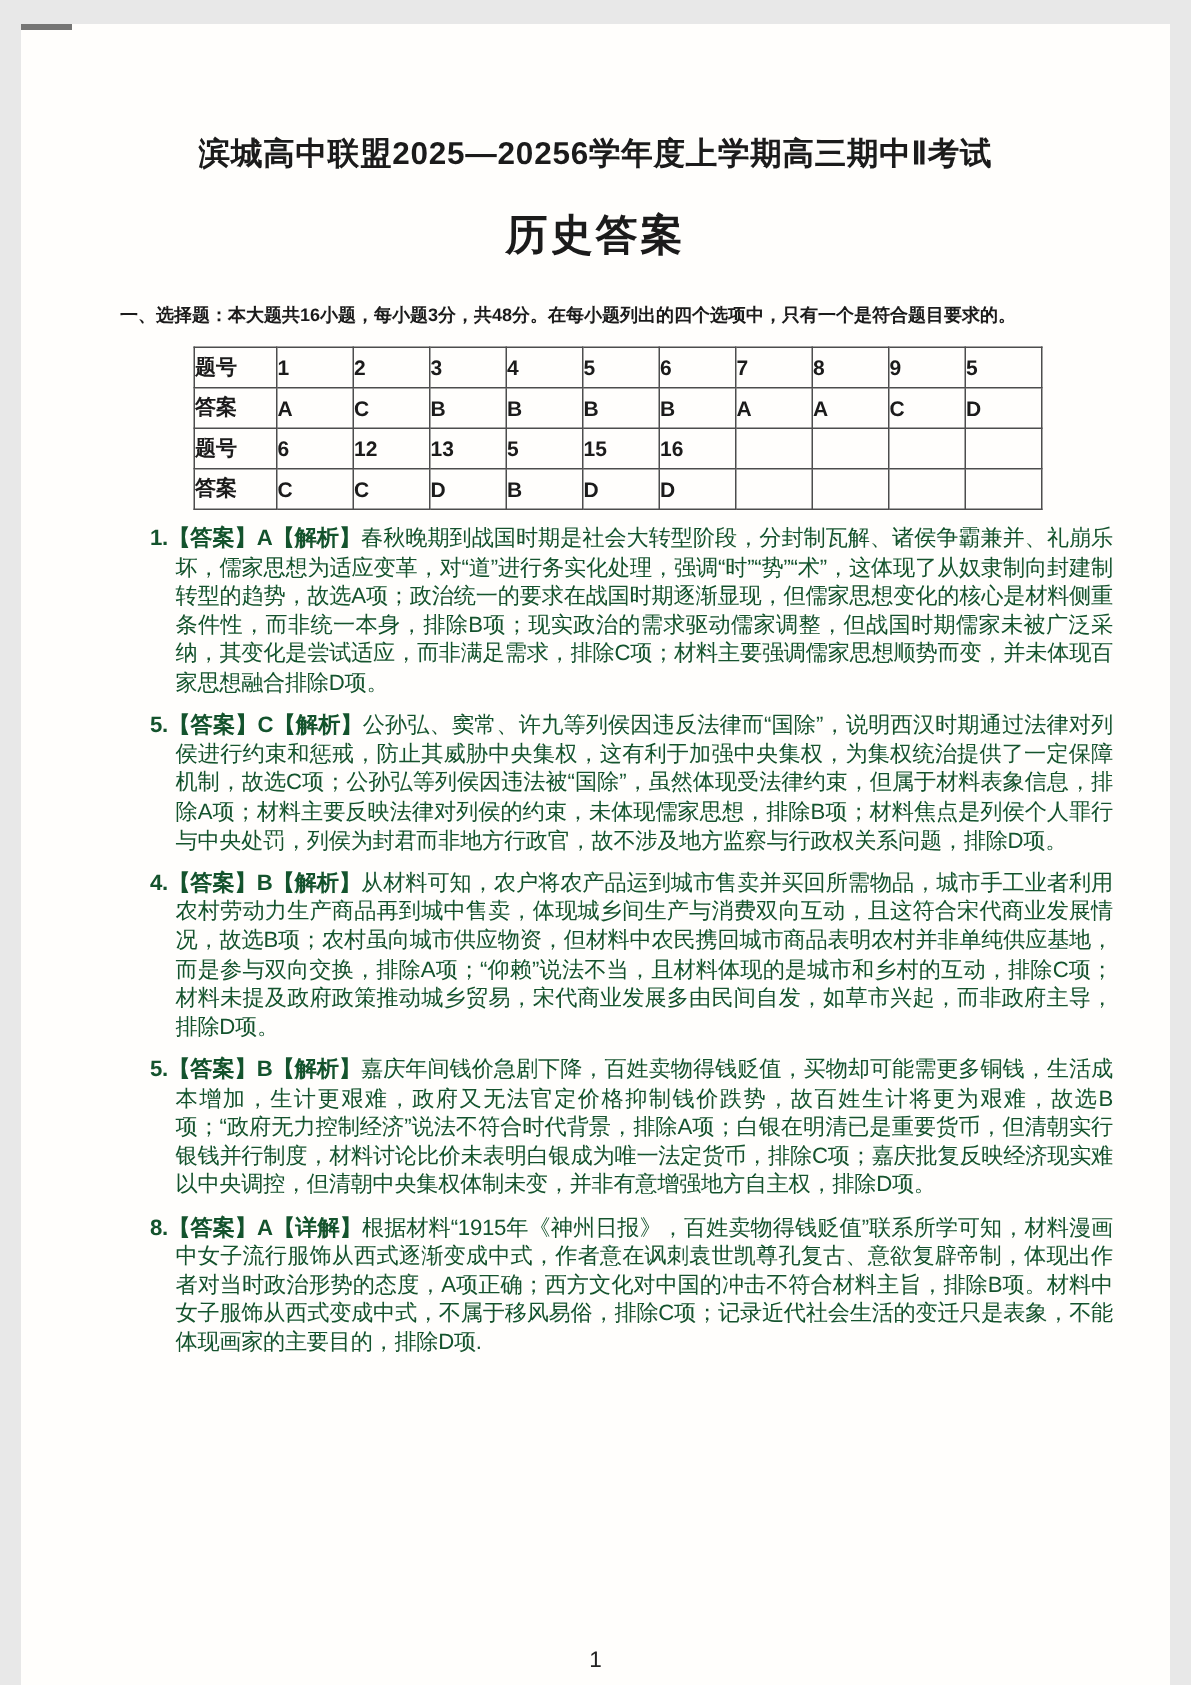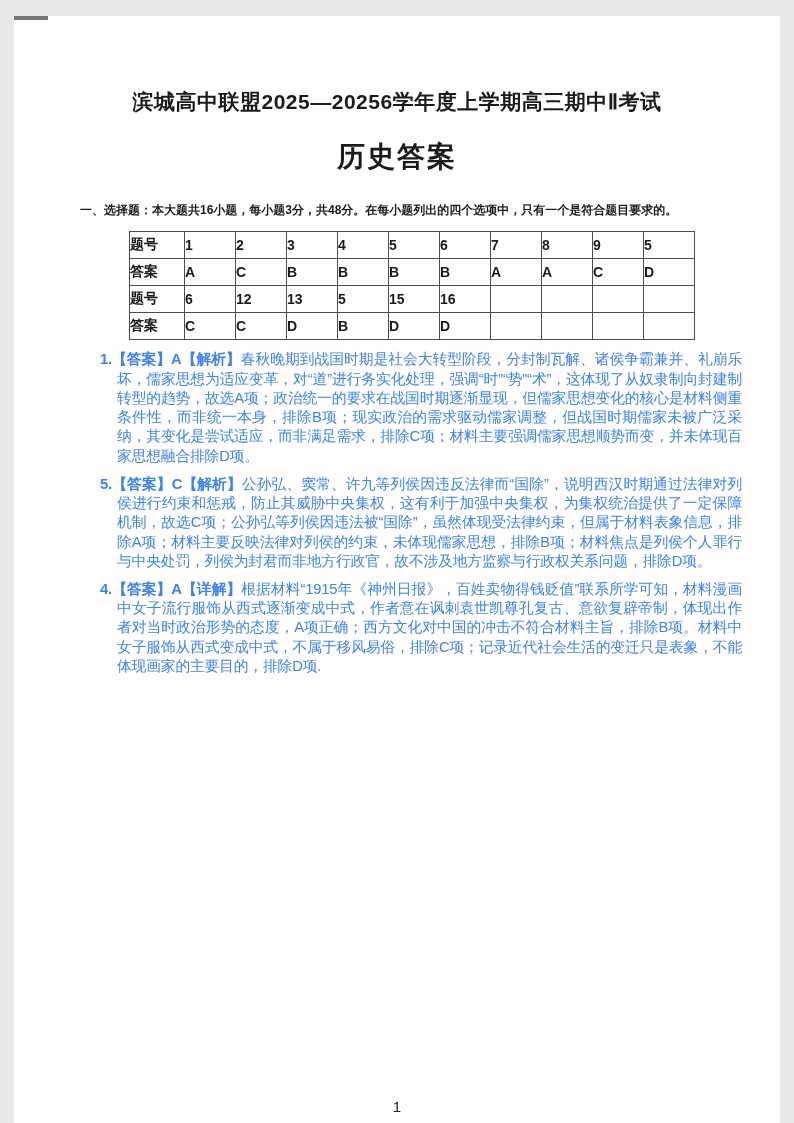--- a/index.html
+++ b/index.html
@@ -74,21 +74,21 @@
   }
   .exp {
     margin: 0 0 9px 0;
     font-size: 14.8px;
     line-height: 1.30;
     font-weight: 500;
     text-align: justify;
     padding-left: 17px;
     text-indent: -17px;
     letter-spacing: -0.2px;
-    color: #3b82f6;
+    color: #14532d;
   }
   .exp .exp-prefix {
     font-weight: 700;
   }
   .page-number {
     position: absolute;
     left: 0;
     right: 0;
     bottom: 24px;
     text-align: center;
@@ -162,17 +162,19 @@
           <td class=""></td>
           <td class=""></td>
           <td class=""></td>
         </tr>
       </tbody>
   </table>
 
   <div class="explanations" id="explanations">
       <p class="exp"><span class="exp-prefix">1.【答案】A【解析】</span><span class="exp-body">春秋晚期到战国时期是社会大转型阶段，分封制瓦解、诸侯争霸兼并、礼崩乐坏，儒家思想为适应变革，对“道”进行务实化处理，强调“时”“势”“术”，这体现了从奴隶制向封建制转型的趋势，故选A项；政治统一的要求在战国时期逐渐显现，但儒家思想变化的核心是材料侧重条件性，而非统一本身，排除B项；现实政治的需求驱动儒家调整，但战国时期儒家未被广泛采纳，其变化是尝试适应，而非满足需求，排除C项；材料主要强调儒家思想顺势而变，并未体现百家思想融合排除D项。</span></p>
       <p class="exp"><span class="exp-prefix">5.【答案】C【解析】</span><span class="exp-body">公孙弘、窦常、许九等列侯因违反法律而“国除”，说明西汉时期通过法律对列侯进行约束和惩戒，防止其威胁中央集权，这有利于加强中央集权，为集权统治提供了一定保障机制，故选C项；公孙弘等列侯因违法被“国除”，虽然体现受法律约束，但属于材料表象信息，排除A项；材料主要反映法律对列侯的约束，未体现儒家思想，排除B项；材料焦点是列侯个人罪行与中央处罚，列侯为封君而非地方行政官，故不涉及地方监察与行政权关系问题，排除D项。</span></p>
-      <p class="exp"><span class="exp-prefix">4.【答案】A【详解】</span><span class="exp-body">根据材料“1915年《神州日报》，百姓卖物得钱贬值”联系所学可知，材料漫画中女子流行服饰从西式逐渐变成中式，作者意在讽刺袁世凯尊孔复古、意欲复辟帝制，体现出作者对当时政治形势的态度，A项正确；西方文化对中国的冲击不符合材料主旨，排除B项。材料中女子服饰从西式变成中式，不属于移风易俗，排除C项；记录近代社会生活的变迁只是表象，不能体现画家的主要目的，排除D项.</span></p>
+      <p class="exp"><span class="exp-prefix">4.【答案】B【解析】</span><span class="exp-body">从材料可知，农户将农产品运到城市售卖并买回所需物品，城市手工业者利用农村劳动力生产商品再到城中售卖，体现城乡间生产与消费双向互动，且这符合宋代商业发展情况，故选B项；农村虽向城市供应物资，但材料中农民携回城市商品表明农村并非单纯供应基地，而是参与双向交换，排除A项；“仰赖”说法不当，且材料体现的是城市和乡村的互动，排除C项；材料未提及政府政策推动城乡贸易，宋代商业发展多由民间自发，如草市兴起，而非政府主导，排除D项。</span></p>
+      <p class="exp"><span class="exp-prefix">5.【答案】B【解析】</span><span class="exp-body">嘉庆年间钱价急剧下降，百姓卖物得钱贬值，买物却可能需更多铜钱，生活成本增加，生计更艰难，政府又无法官定价格抑制钱价跌势，故百姓生计将更为艰难，故选B项；“政府无力控制经济”说法不符合时代背景，排除A项；白银在明清已是重要货币，但清朝实行银钱并行制度，材料讨论比价未表明白银成为唯一法定货币，排除C项；嘉庆批复反映经济现实难以中央调控，但清朝中央集权体制未变，并非有意增强地方自主权，排除D项。</span></p>
+      <p class="exp"><span class="exp-prefix">8.【答案】A【详解】</span><span class="exp-body">根据材料“1915年《神州日报》，百姓卖物得钱贬值”联系所学可知，材料漫画中女子流行服饰从西式逐渐变成中式，作者意在讽刺袁世凯尊孔复古、意欲复辟帝制，体现出作者对当时政治形势的态度，A项正确；西方文化对中国的冲击不符合材料主旨，排除B项。材料中女子服饰从西式变成中式，不属于移风易俗，排除C项；记录近代社会生活的变迁只是表象，不能体现画家的主要目的，排除D项.</span></p>
     </div>
 
   <div class="page-number">1</div>
 </div>
 
 </body></html>

